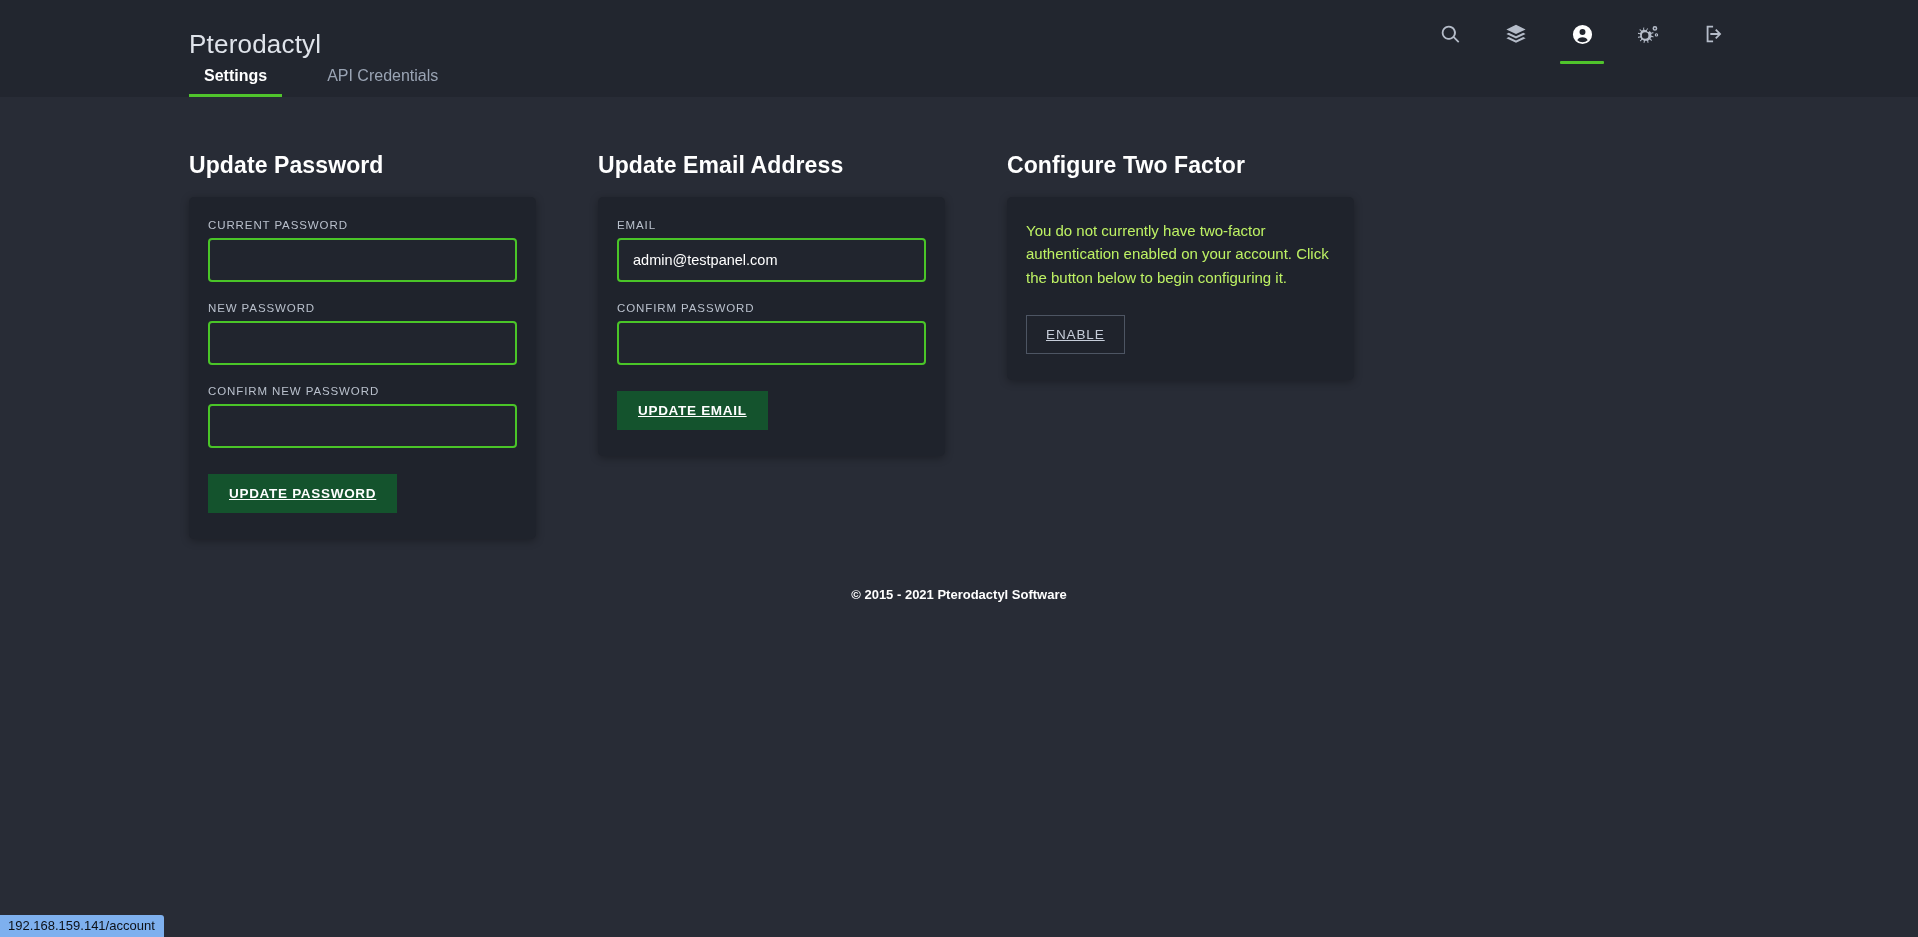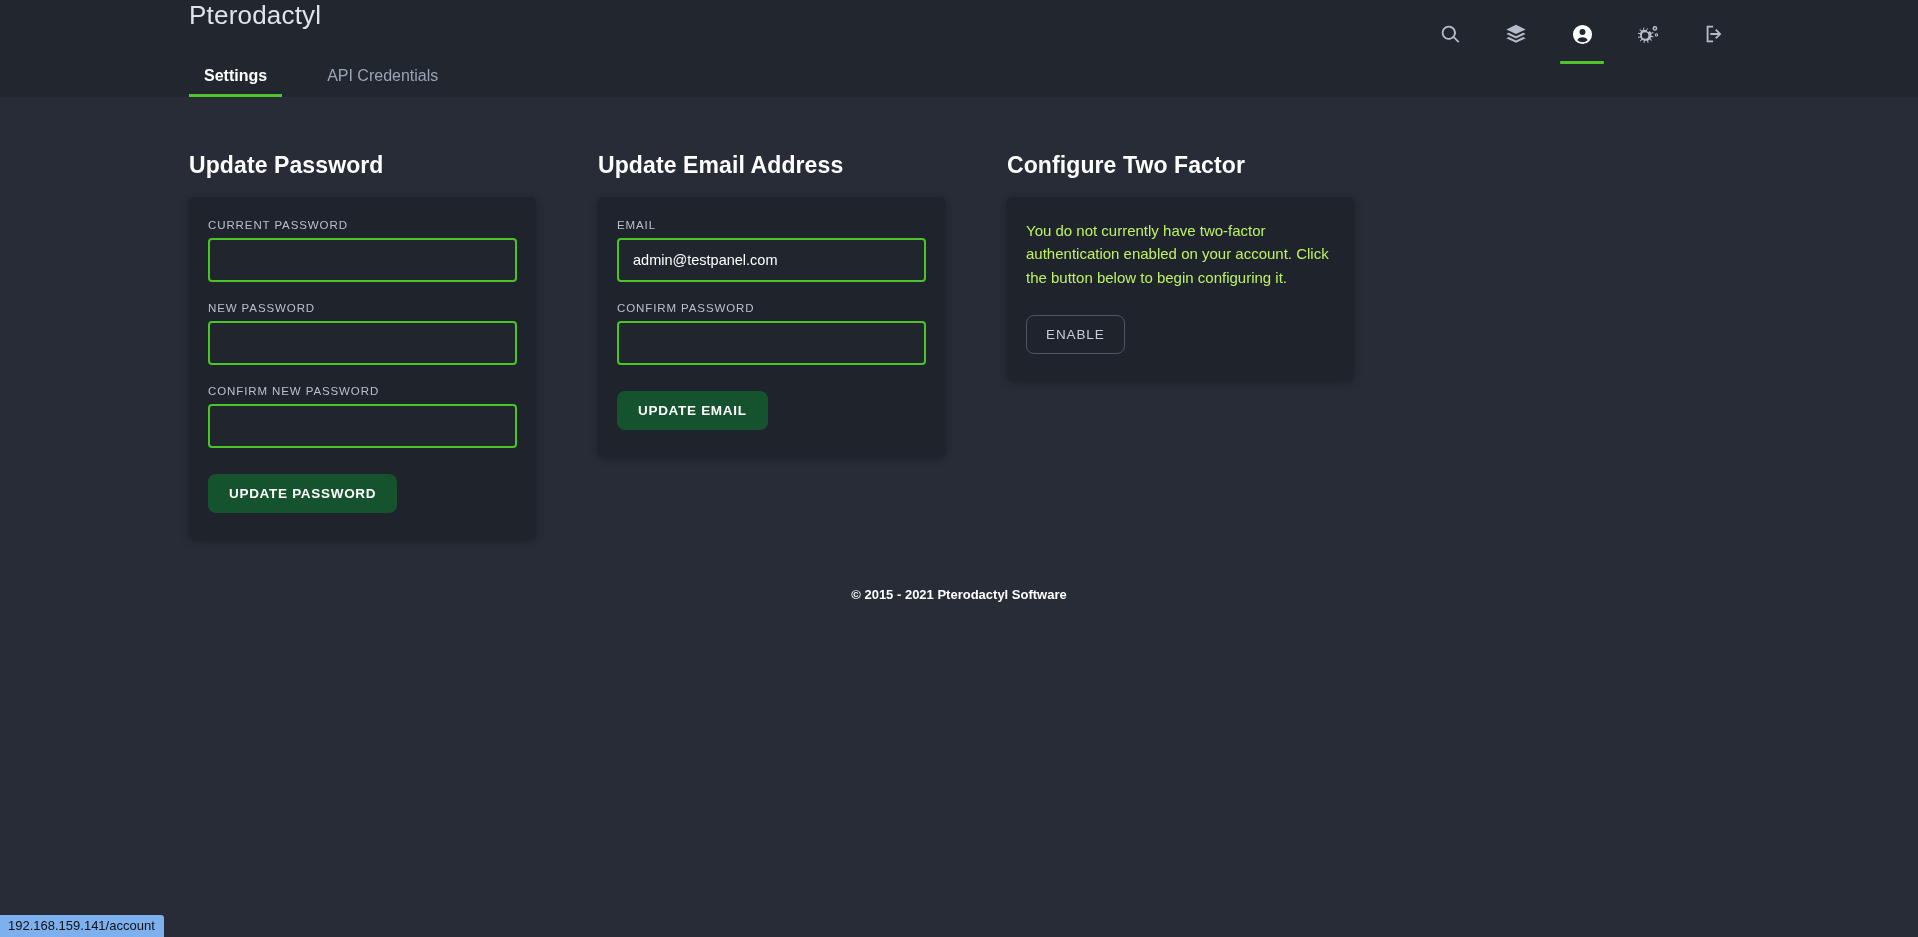--- a/index.html
+++ b/index.html
@@ -29,21 +29,21 @@
     max-width: 1560px;
     margin: 0 auto;
     padding: 0 10px;
     height: 100%;
     position: relative;
   }
 
   .brand {
     position: absolute;
     left: 10px;
-    top: 0;
+    top: 29px;
     font-size: 26px;
     font-weight: 400;
     letter-spacing: 0.2px;
     color: #dfe3ea;
   }
 
   .nav-icons {
     position: absolute;
     right: 10px;
     top: 0;
@@ -173,24 +173,25 @@
 
   .help-text {
     font-size: 12.5px;
     line-height: 1.45;
     color: #c3c9d4;
     margin-top: 7px;
   }
 
   .btn {
     border: none;
-    border-radius: 8px;
+    border-radius: 0;
     font-family: "Liberation Sans", sans-serif;
     cursor: pointer;
     display: inline-block;
+    text-decoration: underline;
   }
 
   .btn-primary {
     background: #14532d;
     color: #ffffff;
     font-size: 13.5px;
     font-weight: 700;
     letter-spacing: 0.7px;
     padding: 12px 21px;
     text-transform: uppercase;

